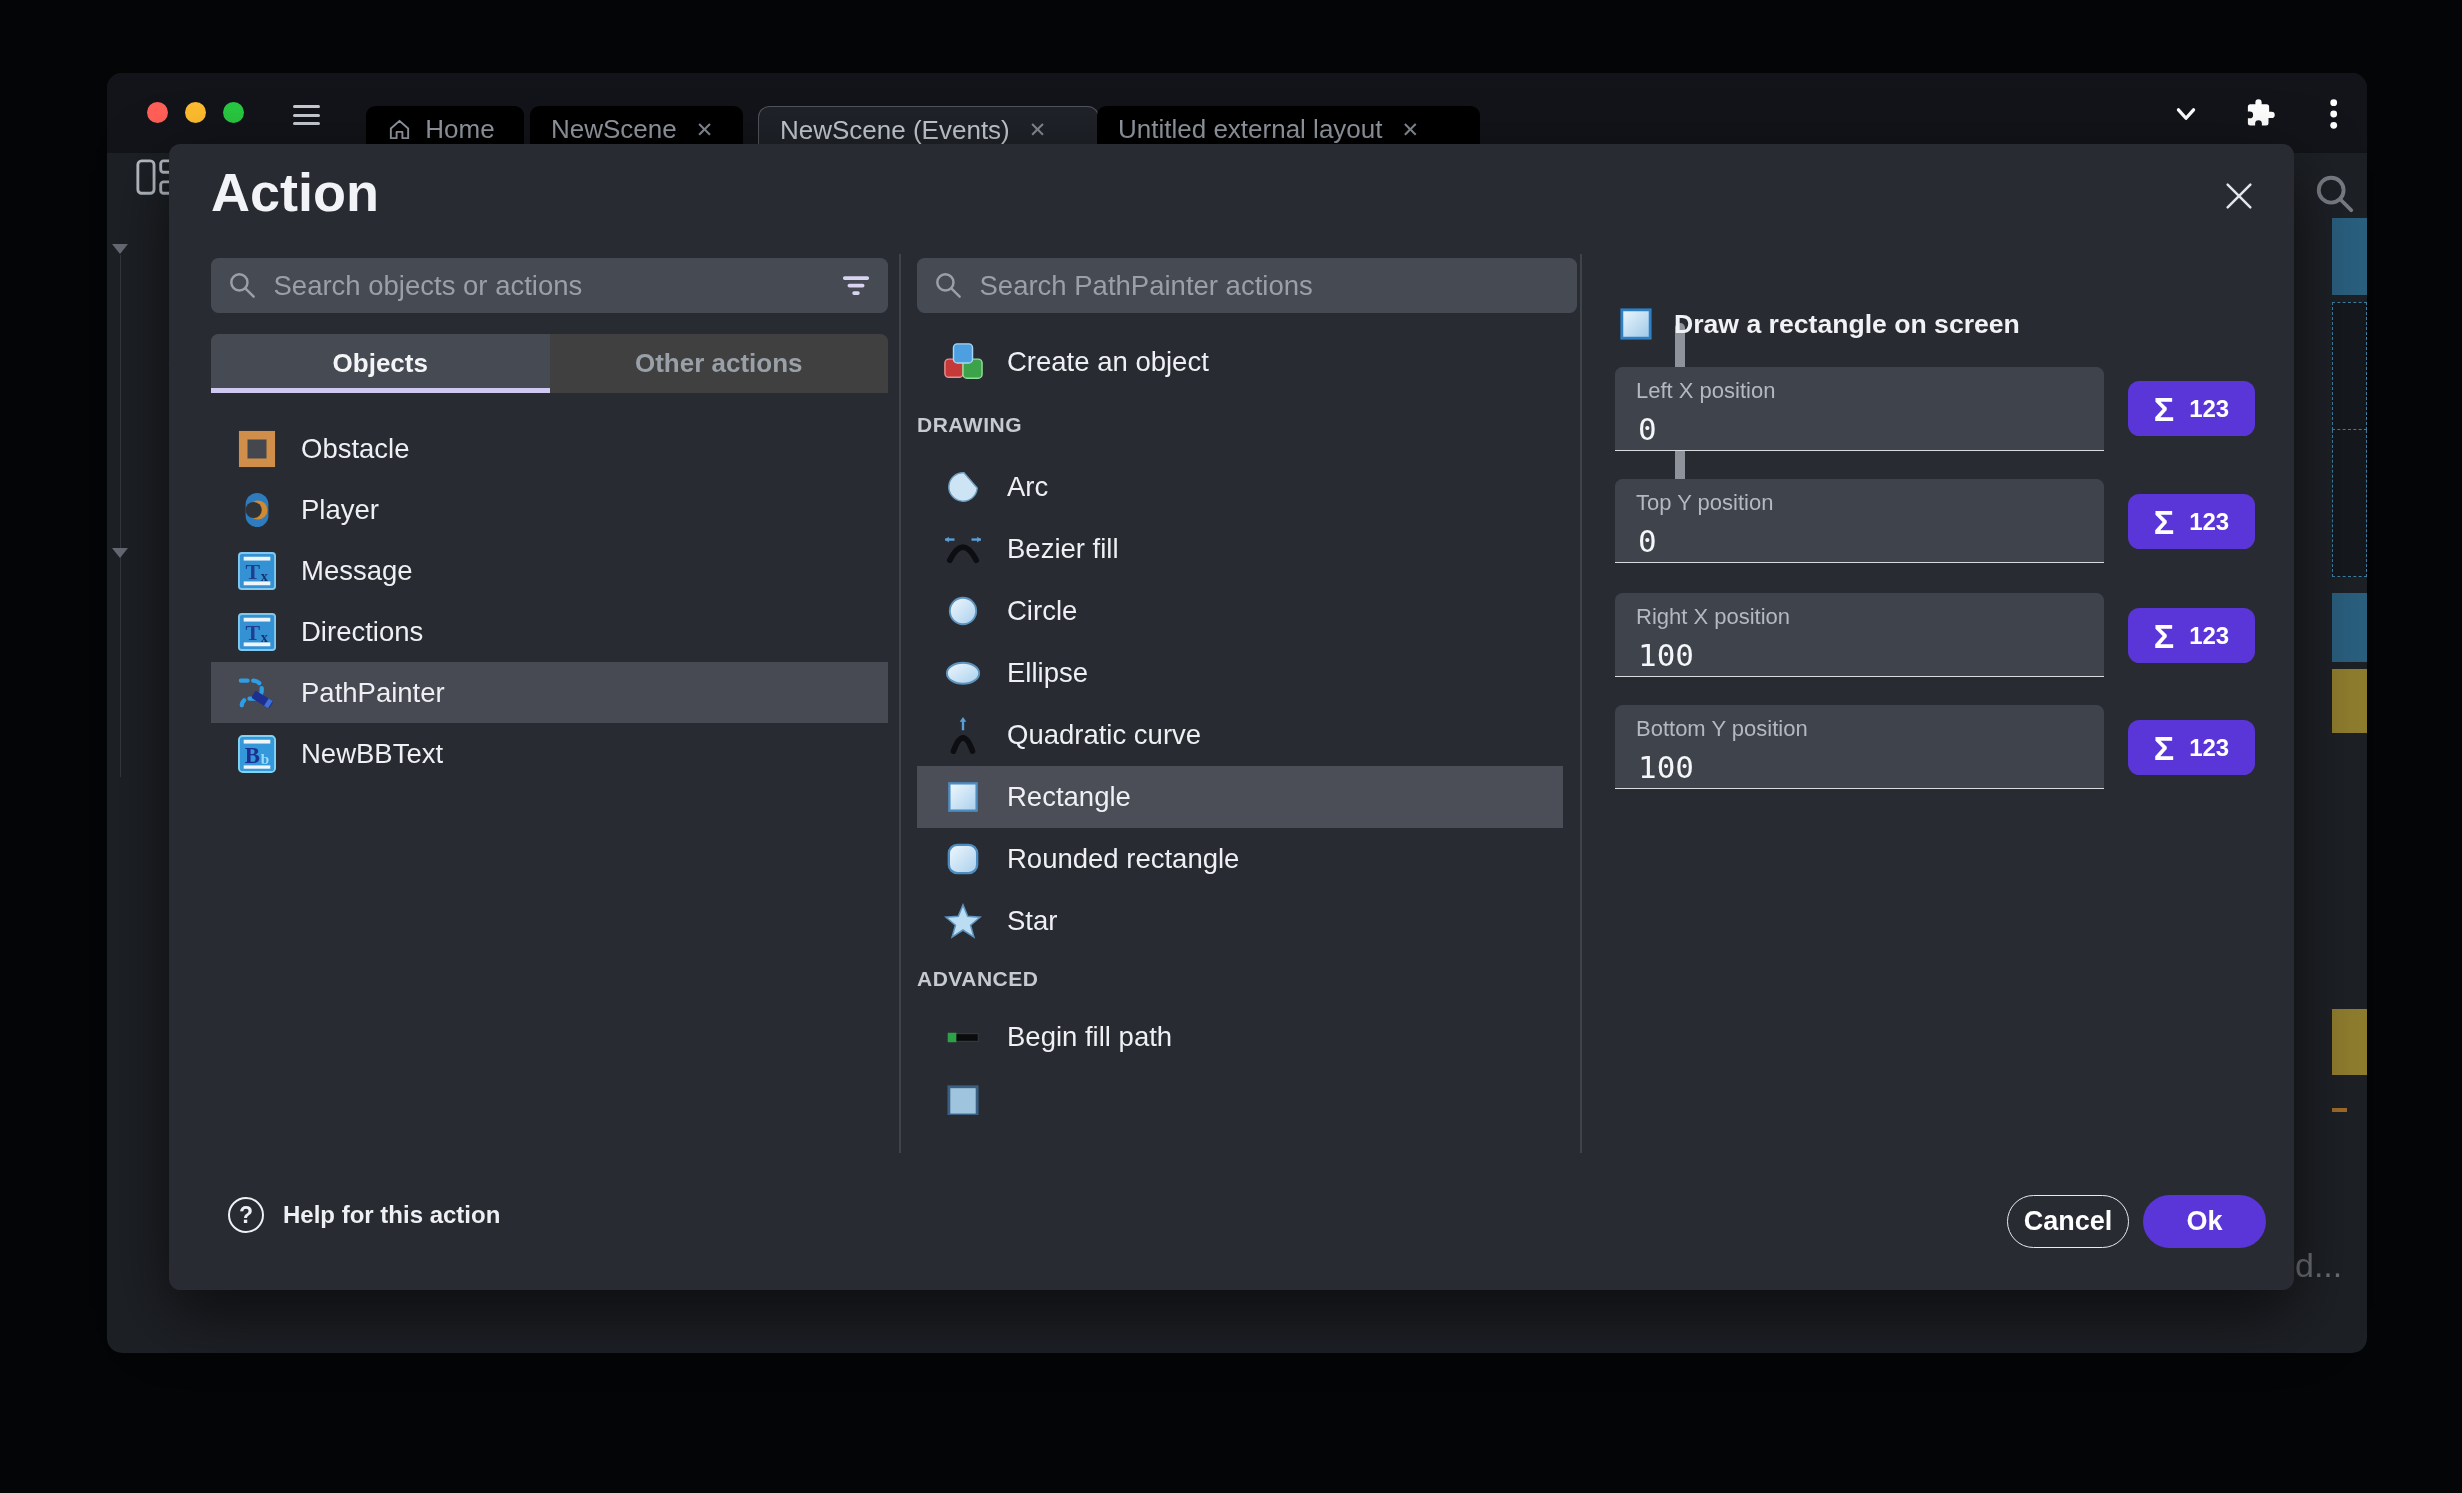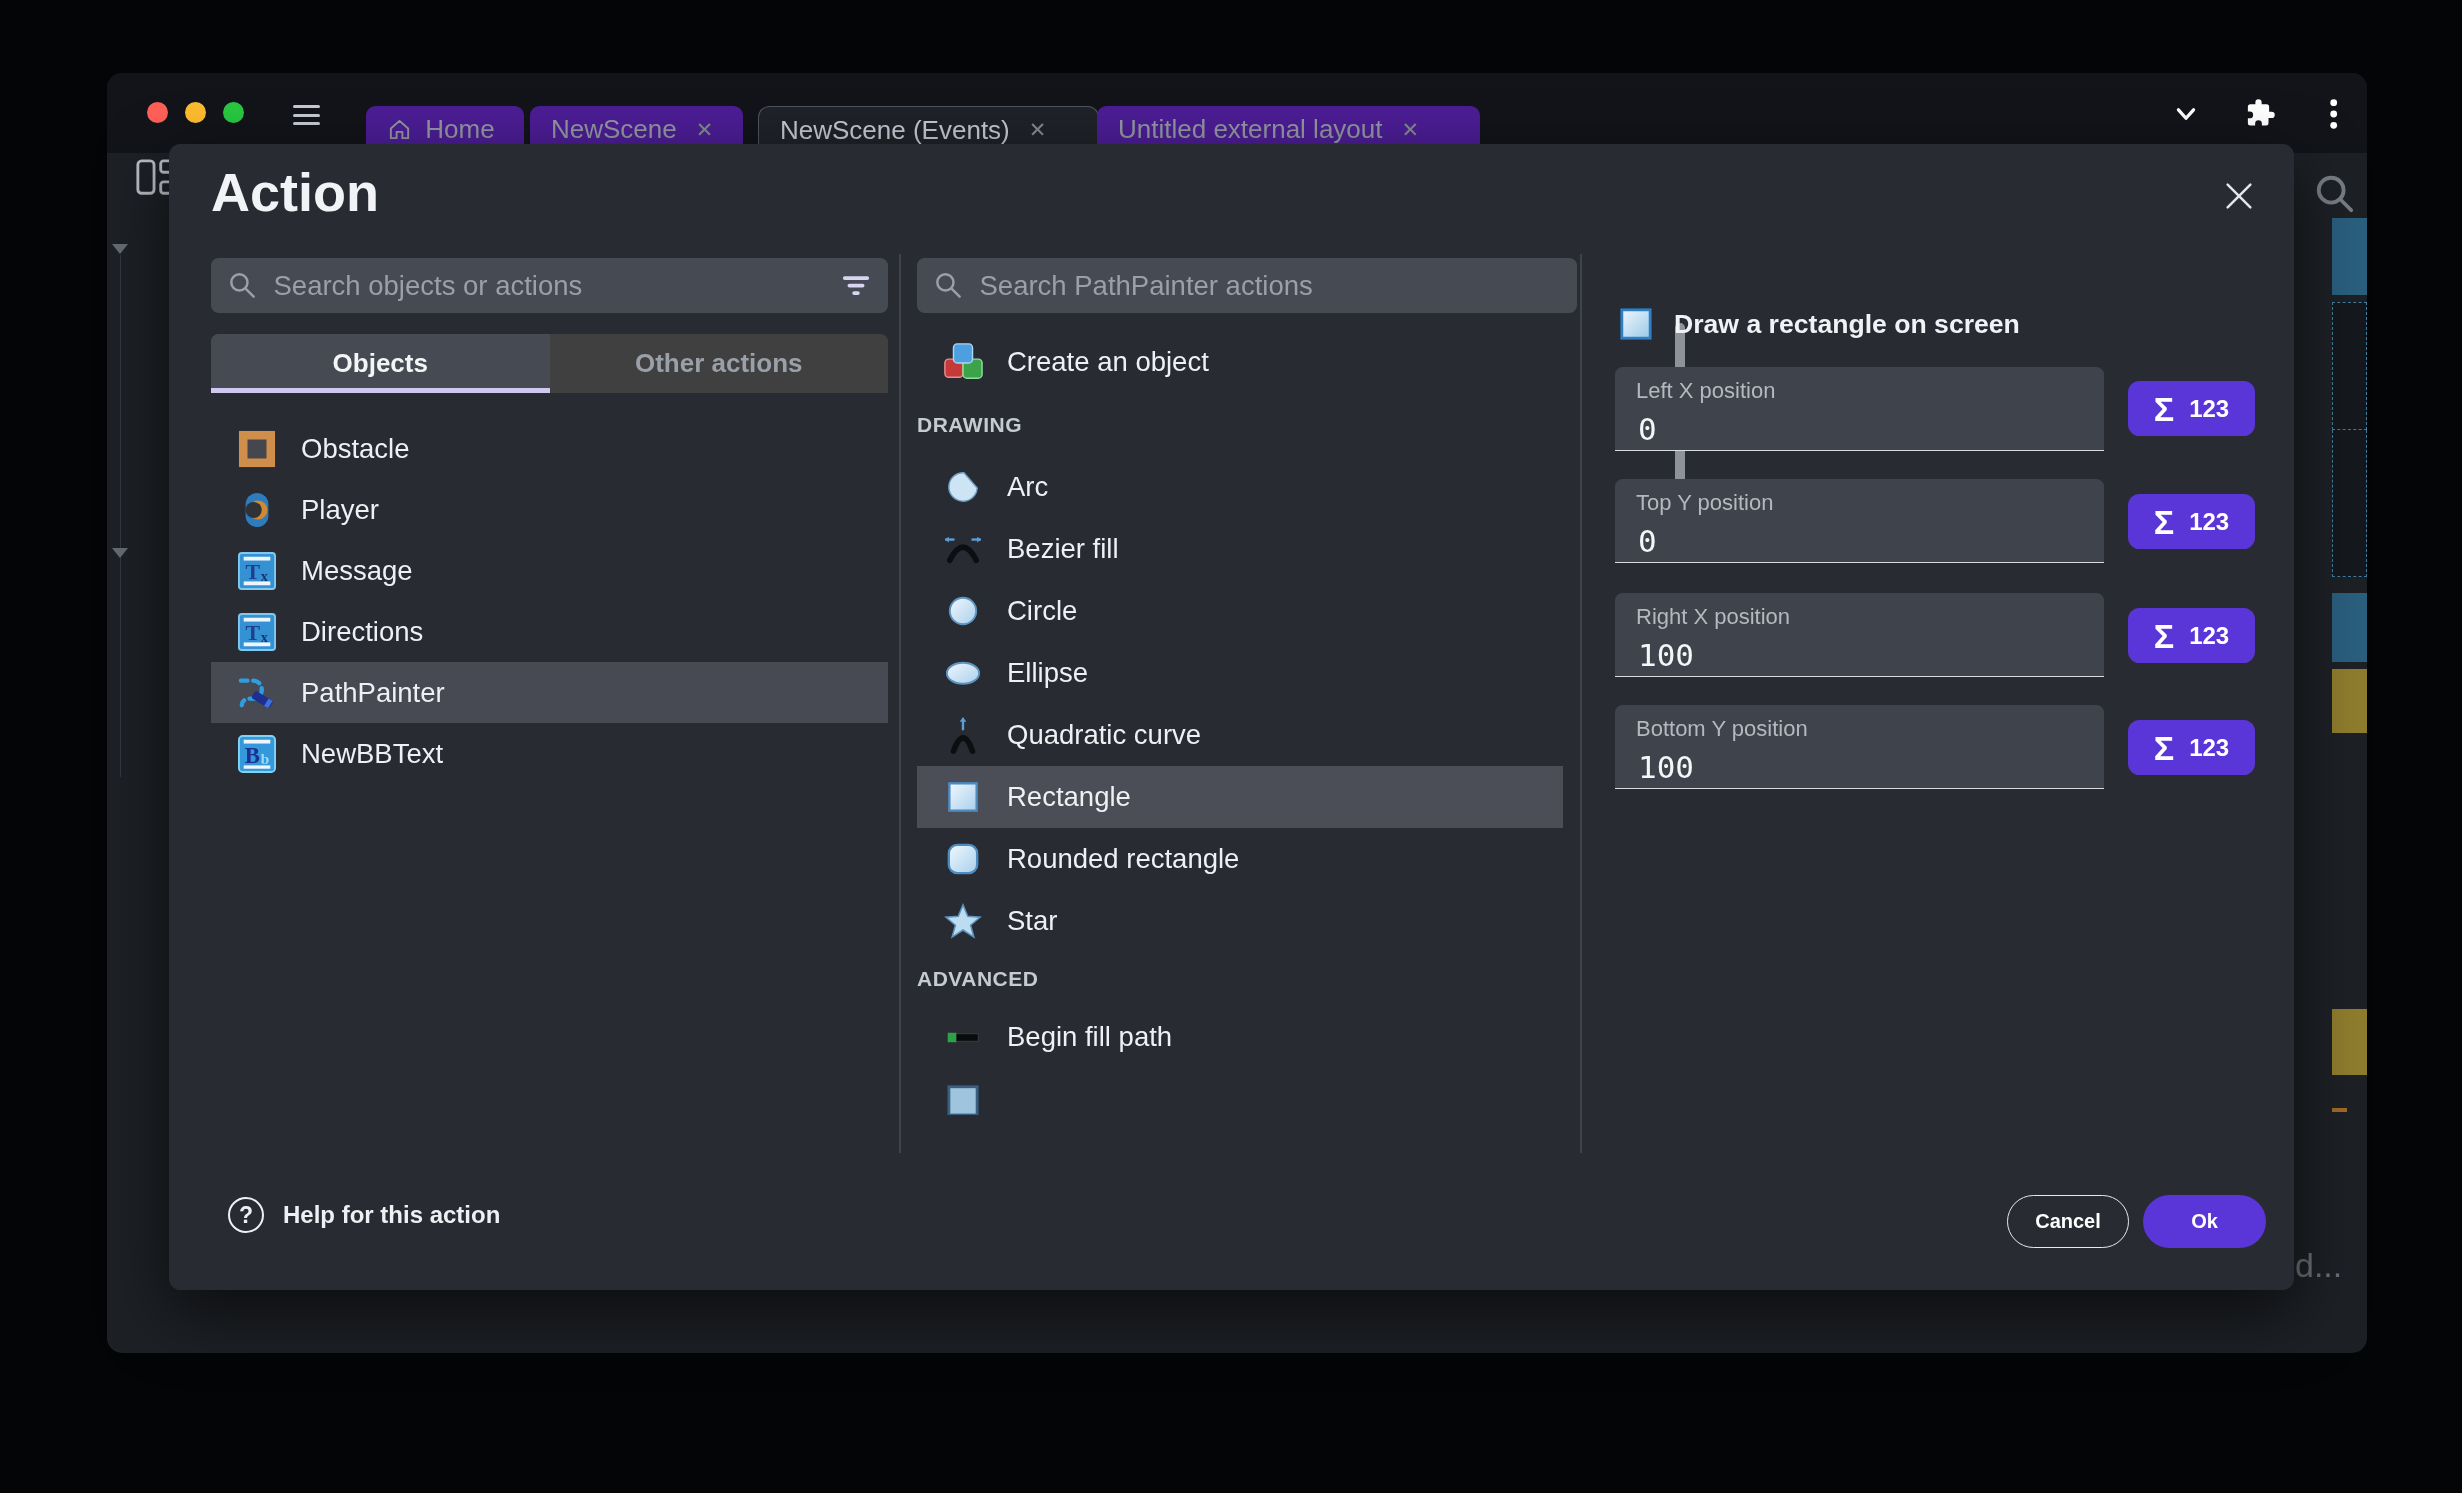--- a/index.html
+++ b/index.html
@@ -6,21 +6,21 @@
   #stage{position:relative;width:2462px;height:1493px;background:#040507;overflow:hidden;
          font-family:"Liberation Sans",sans-serif;-webkit-font-smoothing:antialiased;}
   .abs{position:absolute;}
 
   
   #app-window{left:107px;top:73px;width:2260px;height:1280px;background:#1d2025;border-radius:15px;}
   #titlebar{left:0;top:0;width:2260px;height:80px;background:#121419;border-radius:15px 15px 0 0;}
   .tl{width:21px;height:21px;border-radius:50%;top:28.5px;}
   #hamburger span{display:block;width:26.6px;height:2.8px;background:#c6cbd3;border-radius:1.9px;margin:5.7px 0;}
 
-  .tab{top:33px;height:47px;border-radius:9.5px 9.5px 0 0;background:#4c1d95;display:flex;align-items:center;
+  .tab{top:33px;height:47px;border-radius:9.5px 9.5px 0 0;background:#000000;display:flex;align-items:center;
        gap:13.3px;padding:0 21px;box-sizing:border-box;color:#9298a1;font-size:26px;}
   .tab.active{background:#1f2228;border:0.9px solid #50545c;border-bottom:none;border-radius:11.4px 11.4px 0 0;color:#c4c9d1;}
   .tab .x{font-size:21px;color:#848a93;margin-left:5.7px;}
 
   .topicon{top:28.5px;}
 
   
   .frag{opacity:1;}
   .tri{width:0;height:0;border-left:8.5px solid transparent;border-right:8.5px solid transparent;border-top:10.4px solid #666b74;}
   .vguide{width:0.9px;background:#35383e;}
@@ -67,21 +67,21 @@
                font-size:31px;font-family:"DejaVu Sans Mono",monospace;}
   .expr-btn{left:1959px;width:127px;height:55px;background:#5a35d8;border-radius:11.4px;display:flex;align-items:center;justify-content:center;gap:15px;color:#fff;}
   .expr-btn .sig{font-size:34px;font-weight:bold;line-height:1;}
   .expr-btn .dig{font-size:24px;font-weight:bold;}
 
   
   #help{left:59px;top:1053px;display:flex;align-items:center;gap:19px;color:#eef0f4;}
   #help .q{width:36px;height:36px;border:2.8px solid #eef0f4;border-radius:50%;display:flex;align-items:center;justify-content:center;
            font-size:23px;font-weight:bold;box-sizing:border-box;}
   #help .t{font-size:24px;font-weight:bold;}
-  .btn{height:53px;border-radius:26.6px;display:flex;align-items:center;justify-content:center;font-size:20px;font-weight:bold;color:#fff;box-sizing:border-box;}
+  .btn{height:53px;border-radius:26.6px;display:flex;align-items:center;justify-content:center;font-size:27px;font-weight:bold;color:#fff;box-sizing:border-box;}
   #cancel-btn{left:1838px;top:1051px;width:122px;border:1.9px solid #e8eaee;background:transparent;}
   #ok-btn{left:1974px;top:1051px;width:123px;background:#5a35d8;}
 
   #bg-ellipsis{left:2295px;top:1246px;font-size:34px;color:#6b7077;}
 </style>
 </head>
 <body>
 
 <div id="stage">
 

